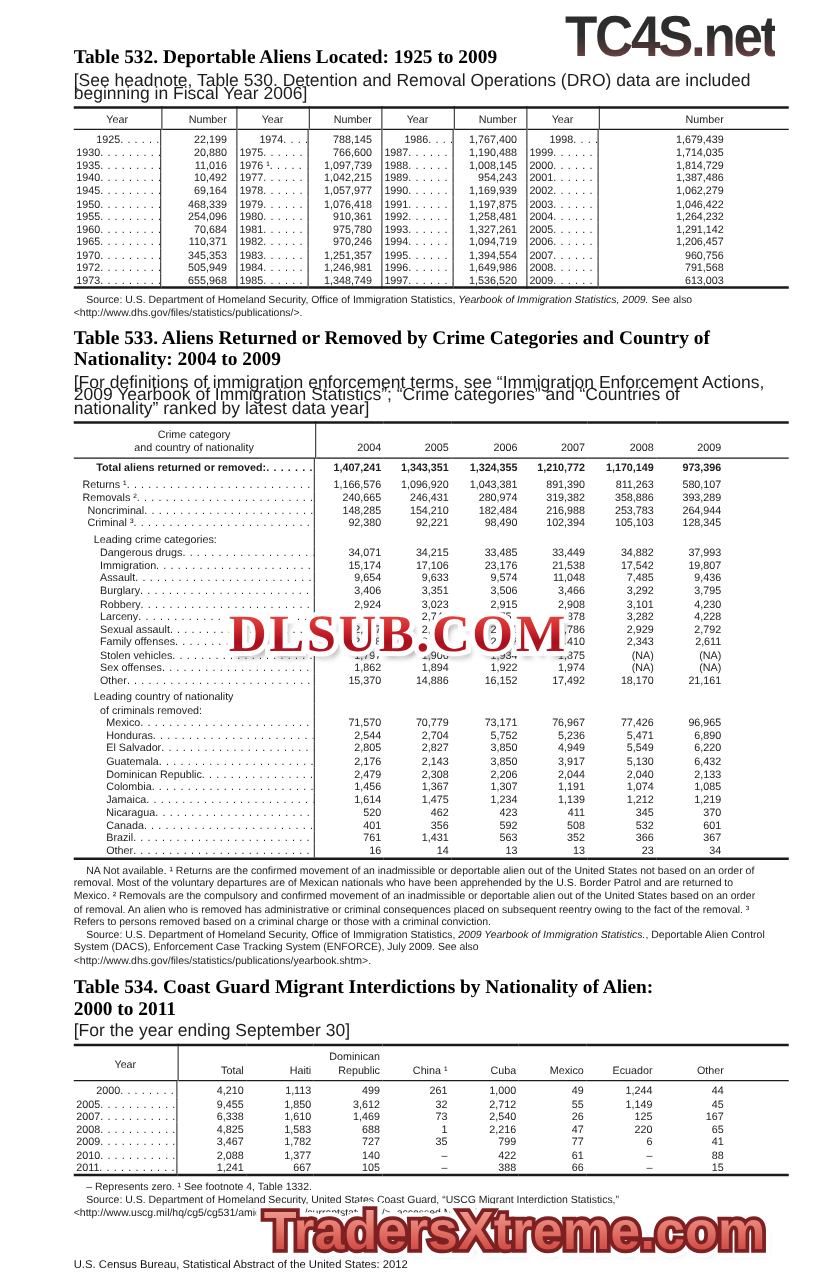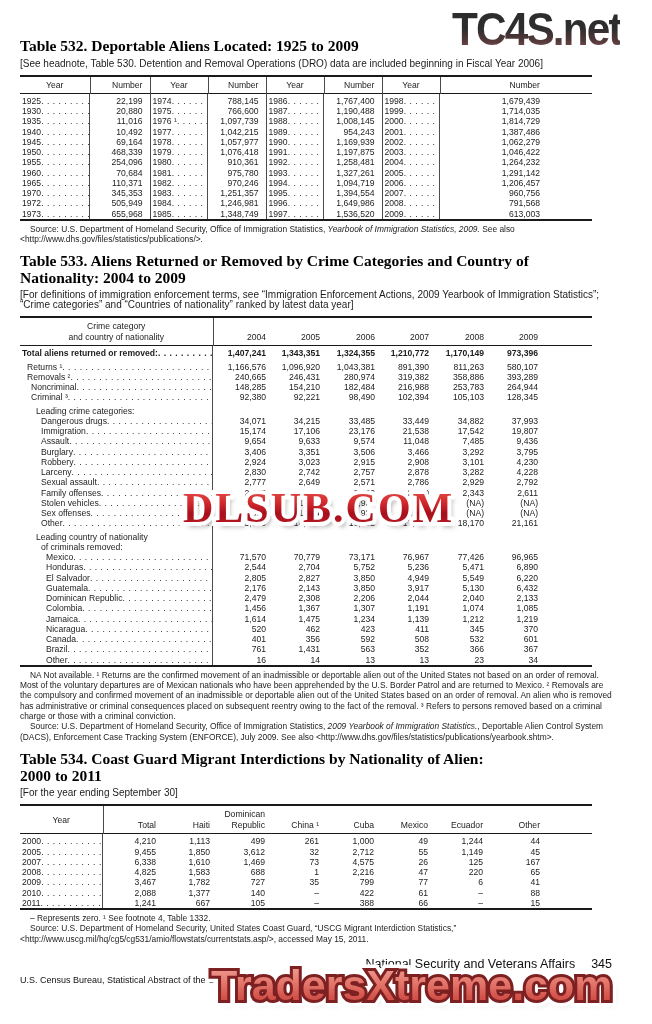--- a/index.html
+++ b/index.html
@@ -1,42 +1,42 @@
 <!DOCTYPE html>
 <html><head>
 <meta charset="utf-8">
 <style>
   html,body{margin:0;padding:0;background:#888;}
   .page{
     position:relative; width:652px; height:1024px; background:#ffffff;
     font-family:"Liberation Sans","DejaVu Sans",sans-serif; color:#1c1c1c;
     overflow:hidden; margin:0 auto; box-sizing:border-box;
-    padding:37px 40px 0 20px;
+    padding:37px 40px 0 59px;
   }
   
   .tbl-title{
     font-family:"Liberation Serif","DejaVu Serif",serif;
     font-weight:700; font-size:15.5px; line-height:17.5px; color:#000; margin:0;
   }
-  .headnote{ font-size:10px; line-height:10.4px; margin:3px 0 6px 0; color:#1c1c1c;}
+  .headnote{ font-size:14px; line-height:10.4px; margin:3px 0 6px 0; color:#1c1c1c;}
   .fnblock{ margin-top:3px; }
   .fn{ font-size:8.4px; line-height:10.3px; margin:0; text-indent:10px; }
   
   table{ border-collapse:collapse; table-layout:fixed; width:572px;
          border-top:2px solid #1a1a1a; border-bottom:2px solid #1a1a1a; }
   thead tr{ border-bottom:1px solid #1a1a1a; }
   th{ font-weight:normal; font-size:8.6px; line-height:10px; padding:3px 0 3px 0; }
   td{ font-size:8.6px; line-height:10.25px; padding:0; vertical-align:baseline; }
   td.num{ text-align:right; padding-right:2px; white-space:nowrap; }
   td.lbl{ display:flex; align-items:baseline; overflow:hidden; }
   td.lbl .lt{ white-space:nowrap; }
   td.lbl .ld{ flex:1 1 auto; overflow:hidden; white-space:nowrap; letter-spacing:.5px; color:#1c1c1c; }
   tr.gap > td{ padding-top:3px; }
   tr.b > td{ font-weight:700; }
-  tbody tr:first-child > td{ padding-top:2px; }
+  tbody tr:first-child > td{ padding-top:2px;margin-left:16px; }
   .ind0{ padding-left:2px;} .ind1{ padding-left:7px;} .ind2{ padding-left:11px;}
   .ind3{ padding-left:16px;} .ind4{ padding-left:21px;} .ind5{ padding-left:26px;}
   
   #t532 tr > *:not(:last-child){ border-right:1px solid #4a4a4a; }
   #t532 th.hy{ text-align:center; }
   #t532 th.hn{ text-align:right; padding-right:7px; }
   #t532 td.num{ padding-right:7px; }
   #t532 td:last-child, #t532 th:last-child{ padding-right:52px; }
   
   #t533 td:first-child, #t533 th:first-child{ border-right:1px solid #4a4a4a; }
@@ -835,21 +835,21 @@
         </tr>
         <tr>
           <td class="lbl ind0">
             <span class="lt">2007</span>
             <span class="ld"> . . . . . . . . . . . . . . . . . . . . . . . . . . . . . . . . . . . . . . . . . . . . . . . . . . . . . . . . . . . . . . . . . . . . . . . . . . . . . . . . . . . . . . . . . .</span>
           </td>
           <td class="num">6,338</td>
           <td class="num">1,610</td>
           <td class="num">1,469</td>
           <td class="num">73</td>
-          <td class="num">4,575</td>
+          <td class="num">2,540</td>
           <td class="num">26</td>
           <td class="num">125</td>
           <td class="num">167</td>
         </tr>
         <tr>
           <td class="lbl ind0">
             <span class="lt">2008</span>
             <span class="ld"> . . . . . . . . . . . . . . . . . . . . . . . . . . . . . . . . . . . . . . . . . . . . . . . . . . . . . . . . . . . . . . . . . . . . . . . . . . . . . . . . . . . . . . . . . .</span>
           </td>
           <td class="num">4,825</td>

